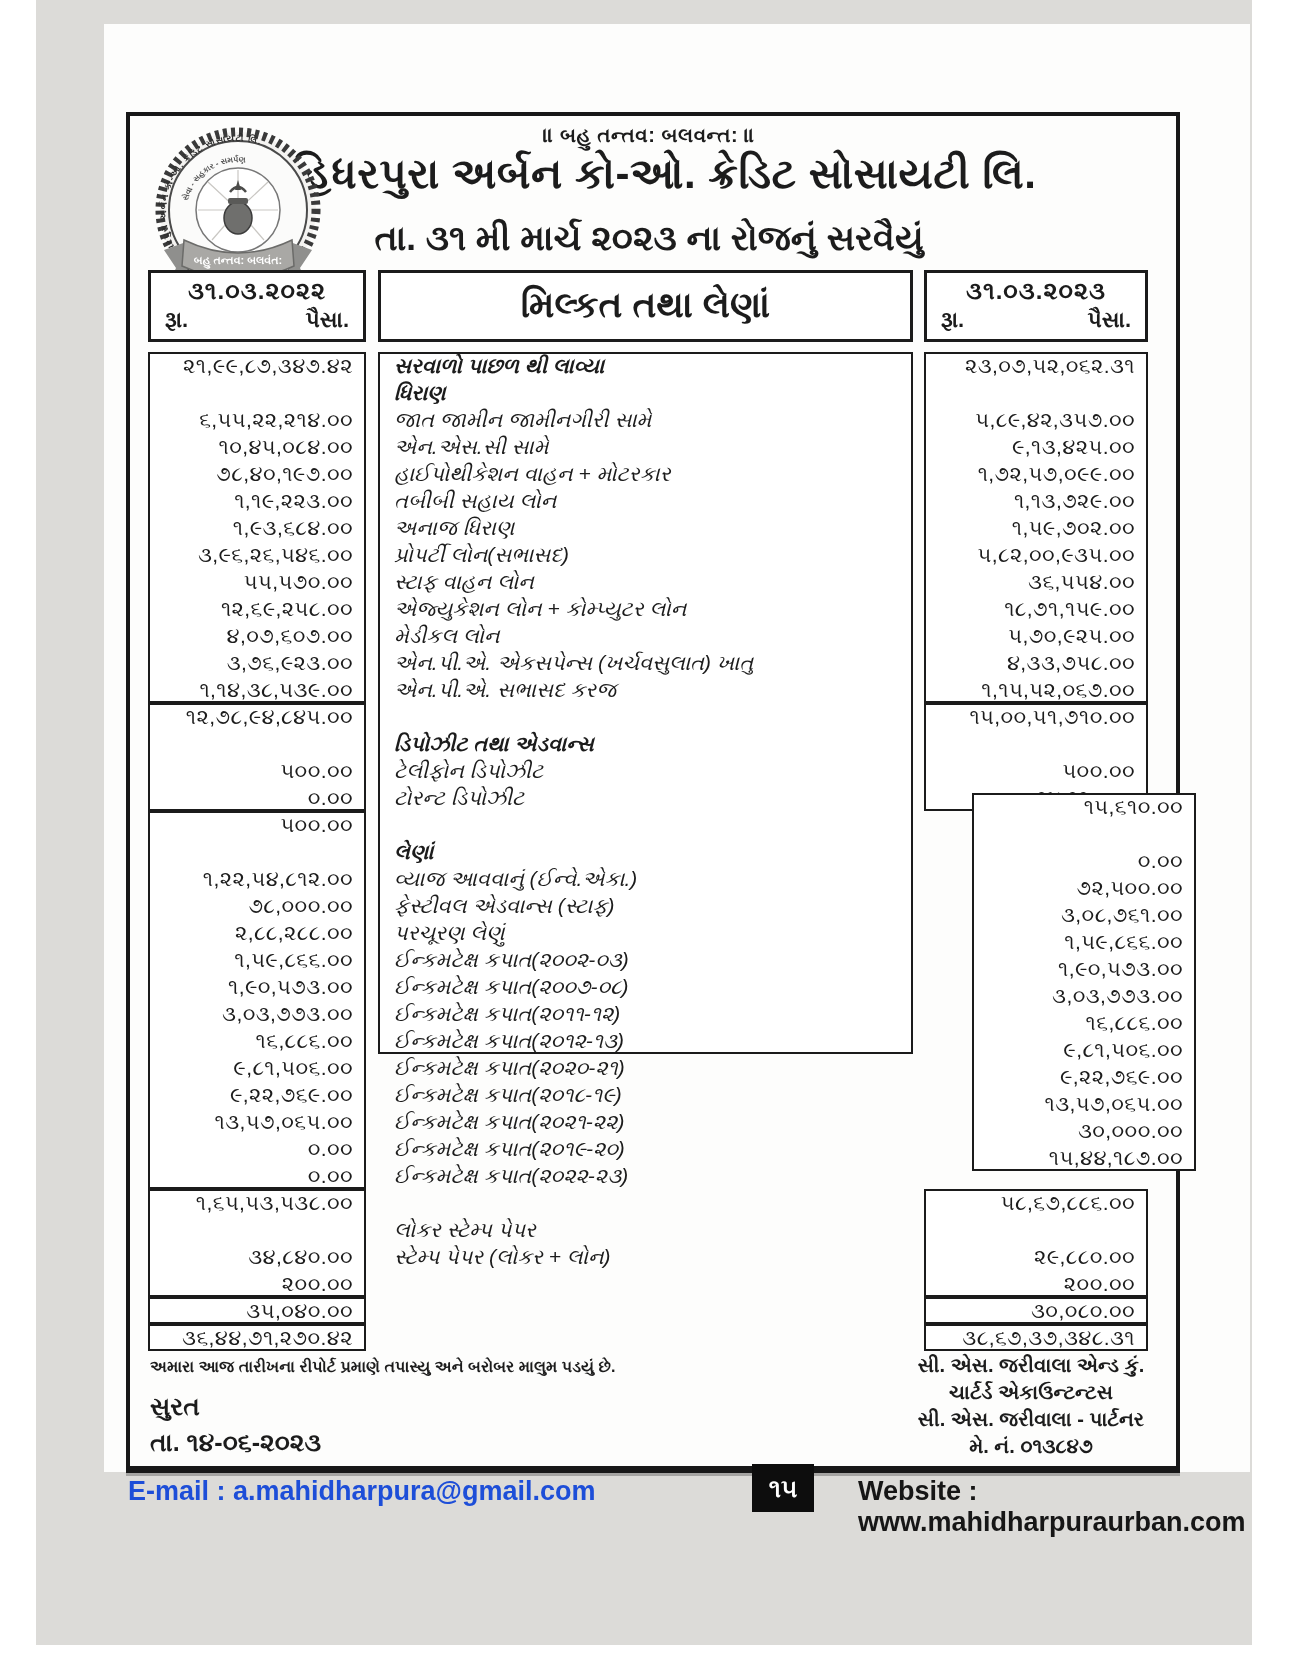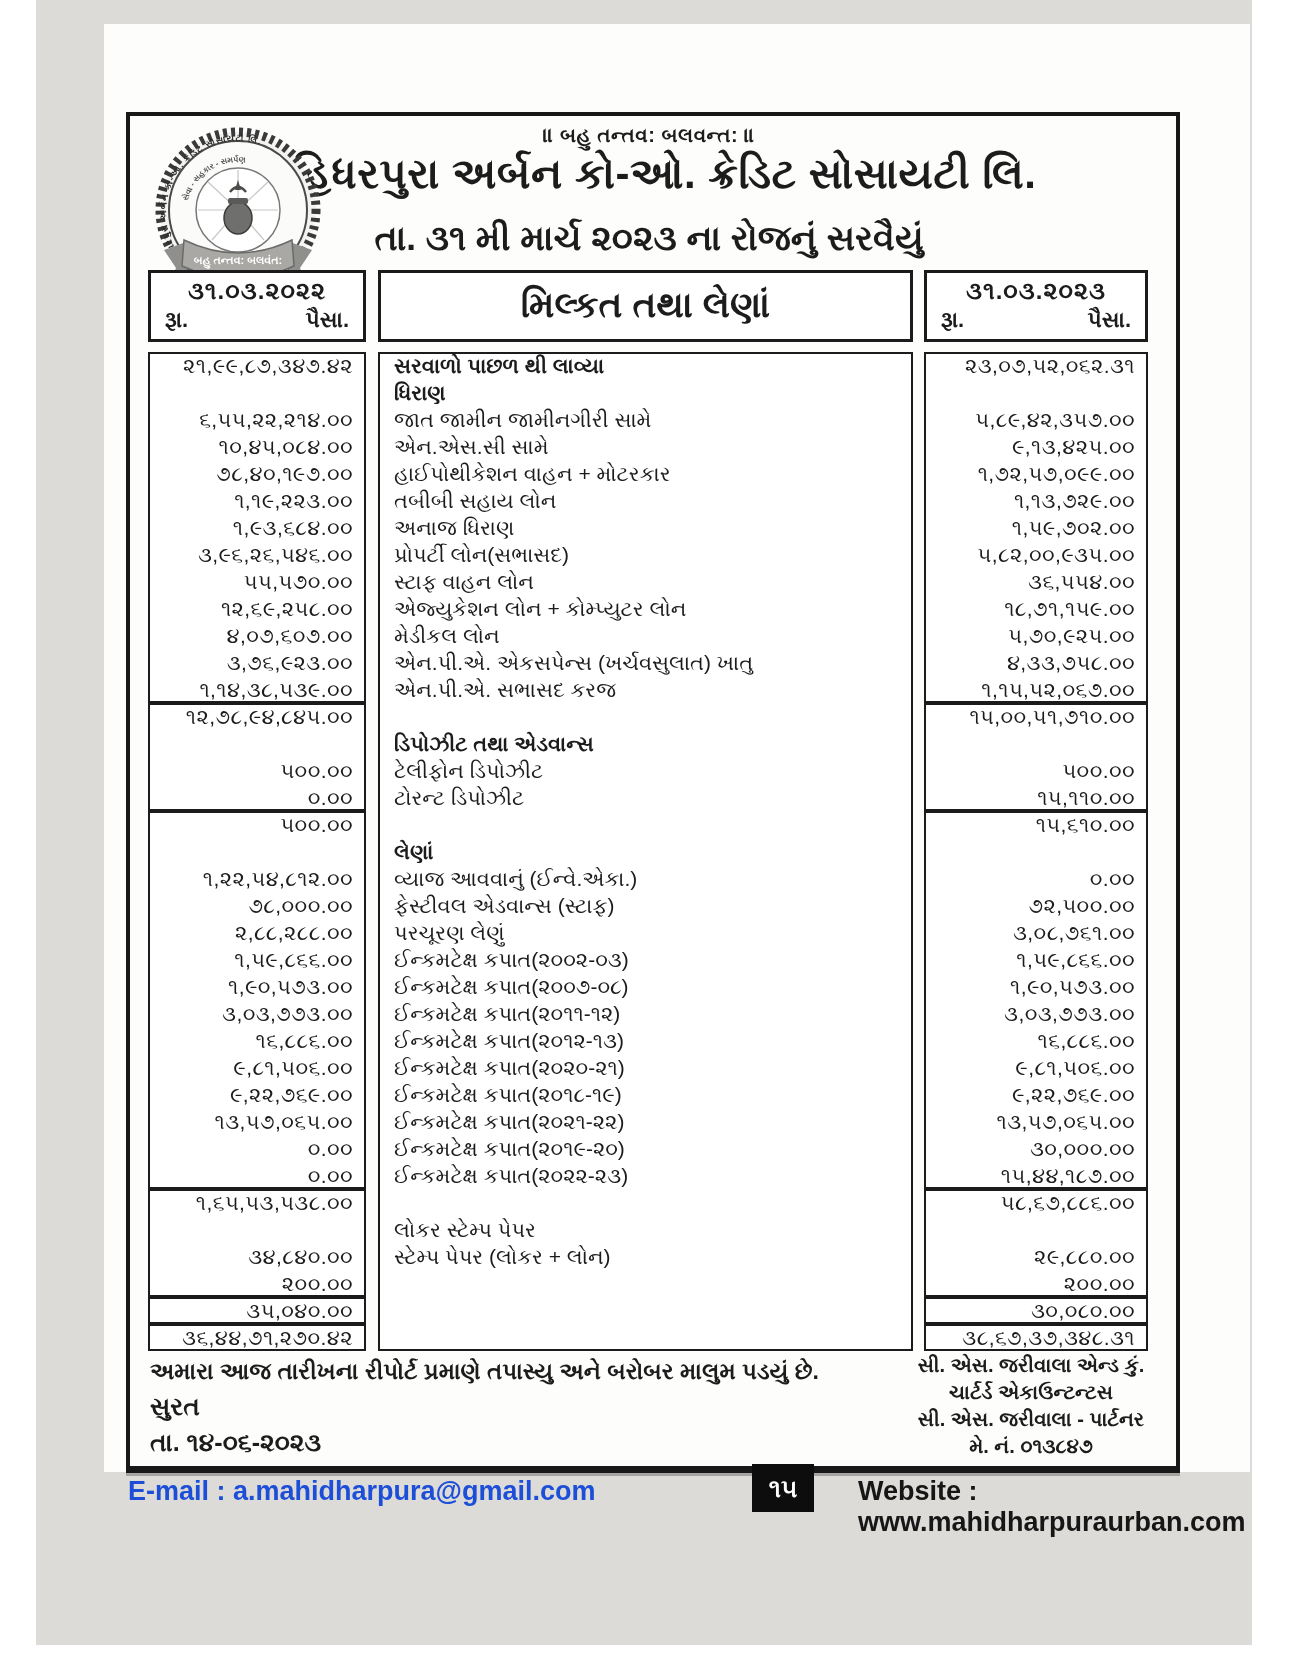--- a/index.html
+++ b/index.html
@@ -21,32 +21,32 @@
   
   .hbox{position:absolute;top:270px;height:72px;border:3px solid #1b1b1b;background:#fff;box-sizing:border-box;}
   .hbox.left{left:148px;width:218px;}
   .hbox.mid{left:378px;width:535px;}
   .hbox.right{left:924px;width:224px;}
   .hdate{text-align:center;font-size:24px;font-weight:600;margin-top:4px;letter-spacing:1px;}
   .hunits{display:flex;justify-content:space-between;padding:0 14px;font-size:22px;font-weight:600;margin-top:2px;}
   .htitle{font-size:36px;font-weight:800;text-align:center;line-height:64px;}
   
   .tbody{position:absolute;left:0;top:352px;width:1296px;height:999px;}
-  .midbox{position:absolute;left:378px;top:0;width:535px;height:999px;background:#fff;
-          box-shadow:inset 0 0 0 2px #1b1b1b;}
+  .midbox{position:absolute;left:378px;top:0;width:535px;height:702px;background:#fff;
+          box-shadow:inset 0 0 0 2px #1b1b1b;font-style:italic;}
   .seg{position:absolute;background:#fff;box-shadow:inset 0 0 0 2px #1b1b1b;box-sizing:border-box;}
   .seg.l{left:148px;width:218px;}
   .seg.r{left:924px;width:224px;}
   .row{height:27px;line-height:27px;font-size:21px;white-space:nowrap;overflow:visible;}
   .row.num{text-align:right;padding-right:13px;letter-spacing:.4px;}
   .row.desc{text-align:left;padding-left:16px;}
   .row.b{font-weight:800;}
   .row.bu{font-weight:800;text-decoration:underline;text-underline-offset:4px;}
   
-  .certline{position:absolute;left:150px;top:1358px;width:760px;font-size:23px;font-weight:600;}
+  .certline{position:absolute;left:150px;top:1358px;width:760px;font-size:16px;font-weight:600;}
   .certcity{position:absolute;left:150px;top:1392px;font-size:25px;font-weight:800;}
   .certdate{position:absolute;left:150px;top:1428px;font-size:25px;font-weight:800;}
   .cablock{position:absolute;left:900px;top:1352px;width:262px;text-align:center;}
   .cablock div{font-size:20px;font-weight:800;line-height:27px;}
   
   .femail{position:absolute;left:128px;top:1476px;font-size:27px;font-weight:800;color:#1d4ed8;}
   .fpage{position:absolute;left:752px;top:1464px;width:62px;height:48px;background:#0d0d0d;color:#fff;
          text-align:center;line-height:48px;font-size:25px;font-weight:800;}
   .fweb{position:absolute;left:858px;top:1476px;font-size:27px;font-weight:800;color:#161616;}
 </style>
@@ -222,21 +222,21 @@
         <div class="row num">૫,૭૦,૯૨૫.૦૦</div>
         <div class="row num">૪,૩૩,૭૫૮.૦૦</div>
         <div class="row num">૧,૧૫,૫૨,૦૬૭.૦૦</div>
       </div>
       <div class="seg r" style="top: 351px; height: 108px;">
         <div class="row num">૧૫,૦૦,૫૧,૭૧૦.૦૦</div>
         <div class="row num"></div>
         <div class="row num">૫૦૦.૦૦</div>
         <div class="row num">૧૫,૧૧૦.૦૦</div>
       </div>
-      <div class="seg r" style="top: 459px; height: 378px;">
+      <div class="seg r" style="top: 441px; height: 378px; margin-left: 48px;">
         <div class="row num">૧૫,૬૧૦.૦૦</div>
         <div class="row num"></div>
         <div class="row num">૦.૦૦</div>
         <div class="row num">૭૨,૫૦૦.૦૦</div>
         <div class="row num">૩,૦૮,૭૬૧.૦૦</div>
         <div class="row num">૧,૫૯,૮૬૬.૦૦</div>
         <div class="row num">૧,૯૦,૫૭૩.૦૦</div>
         <div class="row num">૩,૦૩,૭૭૩.૦૦</div>
         <div class="row num">૧૬,૮૮૬.૦૦</div>
         <div class="row num">૯,૮૧,૫૦૬.૦૦</div>

